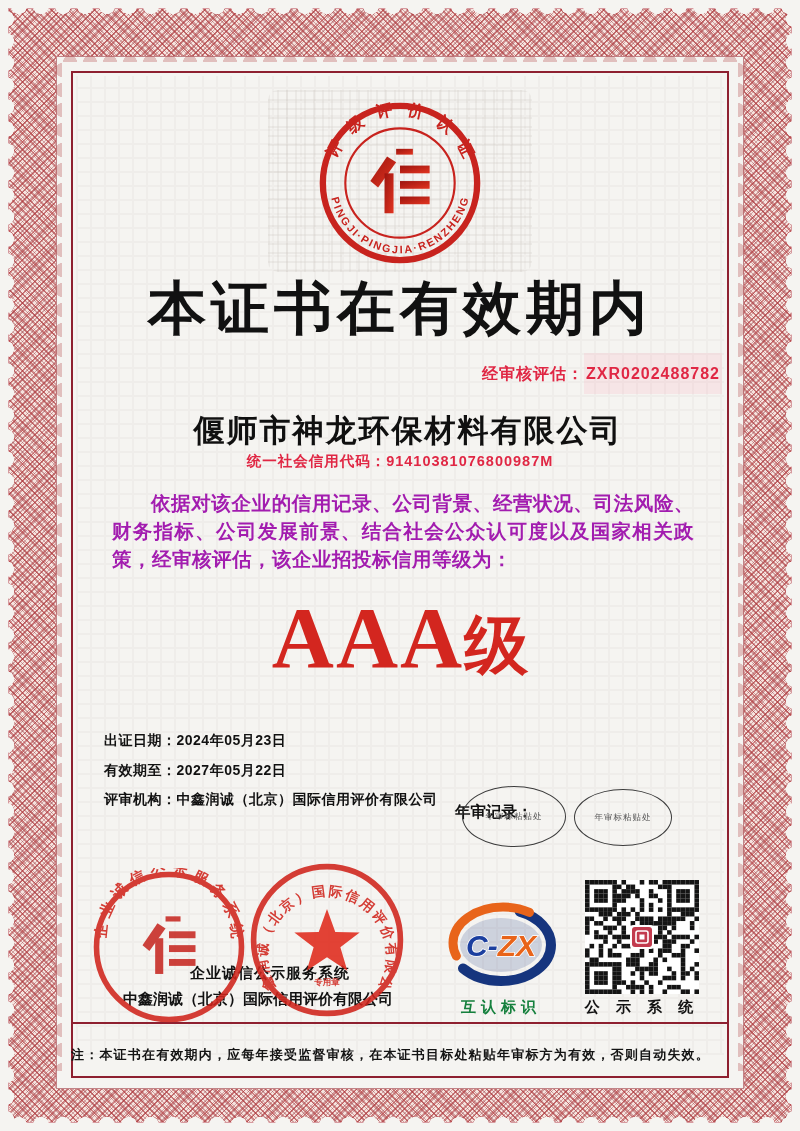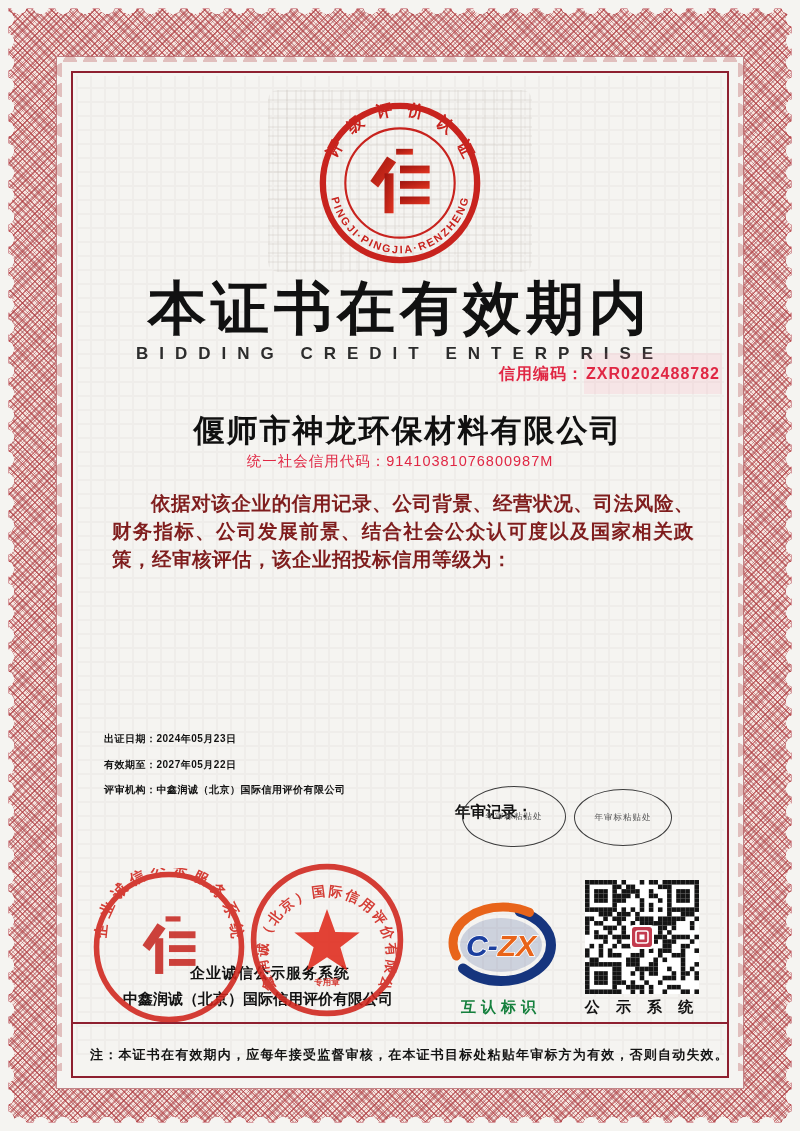--- a/index.html
+++ b/index.html
@@ -73,34 +73,34 @@
     font-size:58px;font-weight:900;letter-spacing:5px;color:#111;
     font-family:"Liberation Sans",sans-serif;}
   .subtitle{position:absolute;left:0;right:0;top:344px;text-align:center;
     font-size:17px;font-weight:700;letter-spacing:11px;color:#2c2c2c;}
   .code-line{position:absolute;right:78px;top:364px;font-size:16px;font-weight:700;
     color:var(--coderose);letter-spacing:1px;}
   .code-line .code-val{background:rgba(255,120,160,.12);padding:12px 2px;}
   .company{position:absolute;left:16px;right:0;top:410px;text-align:center;
     font-size:31px;font-weight:900;letter-spacing:2px;color:#101010;}
   .uscc{position:absolute;left:0;right:0;top:452px;text-align:center;
-    font-size:14.5px;font-weight:400;color:var(--coderose);letter-spacing:1px;}
+    font-size:14.5px;font-weight:700;color:var(--coderose);letter-spacing:1px;}
 
   .para{position:absolute;left:112px;top:490px;width:582px;
     font-family:"Liberation Serif",serif;font-weight:700;font-size:19.5px;
-    line-height:28px;color:#7f1d1d;text-align:justify;text-indent:2em;letter-spacing:.5px;}
+    line-height:28px;color:#a21caf;text-align:justify;text-indent:2em;letter-spacing:.5px;}
 
   .grade{position:absolute;left:0;right:0;top:588px;text-align:center;color:#d3261f;
     font-family:"Liberation Serif",serif;font-weight:700;}
   .grade .aaa{font-size:86px;letter-spacing:2px;}
   .grade .lvl{font-size:64px;font-family:"Liberation Sans",sans-serif;font-weight:900;}
 
   
   .details{position:absolute;left:104px;top:732px;}
-  .detail-row{font-size:10px;font-weight:700;color:#111;margin-bottom:11.5px;letter-spacing:.5px;}
+  .detail-row{font-size:14px;font-weight:700;color:#111;margin-bottom:11.5px;letter-spacing:.5px;}
   .annual-heading{position:absolute;left:455px;top:758px;font-size:15.5px;font-weight:700;color:#111;margin-top:44px;}
   .oval{position:absolute;border:1.6px solid #3c3c3c;border-radius:50%;
     display:flex;align-items:center;justify-content:center;}
   .oval-1{left:462px;top:786px;width:104px;height:61px;}
   .oval-2{left:574px;top:789px;width:98px;height:57px;}
   .oval span{font-size:8.5px;color:#555;letter-spacing:1px;}
 
   
   .caption-1{position:absolute;left:120px;top:964px;width:300px;text-align:center;
     font-size:15px;font-weight:900;color:#111;letter-spacing:1px;z-index:6;}
@@ -111,21 +111,21 @@
 
   .logo-czx{position:absolute;left:441px;top:898px;width:120px;height:94px;}
   .label-czx{position:absolute;left:433px;top:998px;width:136px;text-align:center;
     font-size:15px;font-weight:900;letter-spacing:5px;color:#15803d;}
   .qr{position:absolute;left:585px;top:880px;width:114px;height:114px;background:#fff;}
   .label-qr{position:absolute;left:575px;top:998px;width:134px;text-align:center;
     font-size:15px;font-weight:900;letter-spacing:6px;color:#111;}
 
   
   .note-row{position:absolute;left:71px;right:71px;top:1022px;height:64px;z-index:5;
-    border-top:2.5px solid var(--maroon);display:flex;align-items:center;justify-content:flex-end;}
+    border-top:2.5px solid var(--maroon);display:flex;align-items:center;justify-content:flex-start;}
   .note-row p{font-family:"Liberation Serif",serif;font-size:13px;font-weight:700;
     color:#141414;letter-spacing:1.2px;}
 
   svg text{font-family:"Liberation Sans",sans-serif;}
 </style>
 </head>
 <body>
 
 <div class="page">
 
@@ -165,28 +165,28 @@
         <rect x="44" y="0" width="26" height="9" fill="url(#gRed)"></rect>
         <polygon points="30,12 44,21 16,60 4,50" fill="url(#gRed)"></polygon>
         <rect x="26" y="38" width="14" height="62" fill="url(#gRed)"></rect>
         <rect x="50" y="26" width="46" height="12" fill="url(#gRed)"></rect>
         <rect x="50" y="50" width="46" height="12" fill="url(#gRed)"></rect>
         <rect x="50" y="74" width="46" height="12" fill="url(#gRed)"></rect>
       </g>
     </svg>
 
     <div class="title">本证书在有效期内</div>
-    <div class="subtitle">BIDDING CREDIT ENTERPRISE</div>
-    <div class="code-line"><span>信用编码：</span><span class="code-val">ZXR0202488782</span></div>
+    <div class="code-line"><span>经审核评估：</span><span class="code-val">ZXR0202488782</span></div>
 
     <div class="company">偃师市神龙环保材料有限公司</div>
     <div class="uscc">统一社会信用代码：91410381076800987M</div>
 
     <p class="para">依据对该企业的信用记录、公司背景、经营状况、司法风险、财务指标、公司发展前景、结合社会公众认可度以及国家相关政策，经审核评估，该企业招投标信用等级为：</p>
 
+    <div class="grade"><span class="aaa">AAA</span><span class="lvl">级</span></div>
 
     <div class="details">
       <div class="detail-row"><span>出证日期：</span><span>2024年05月23日</span></div>
       <div class="detail-row"><span>有效期至：</span><span>2027年05月22日</span></div>
       <div class="detail-row"><span>评审机构：</span><span>中鑫润诚（北京）国际信用评价有限公司</span></div>
     </div>
 
     <div class="annual-heading">年审记录：</div>
     <div class="oval oval-1">
         <span>年审标粘贴处</span>

